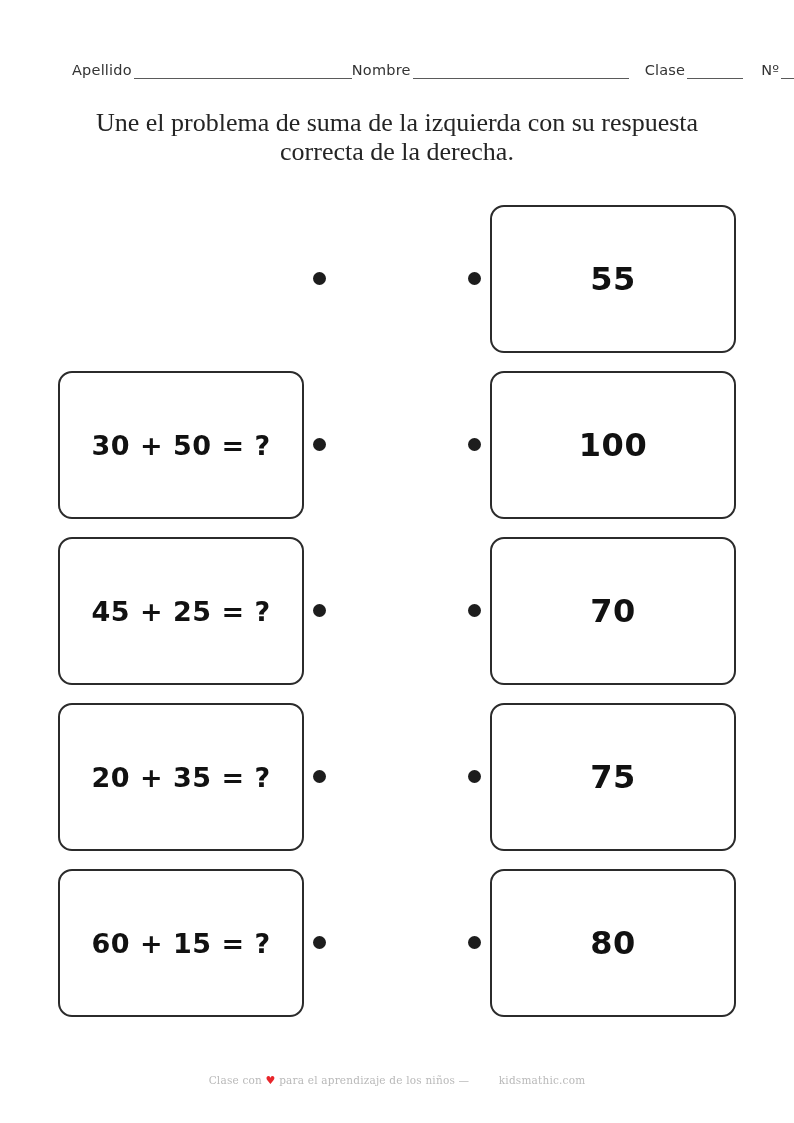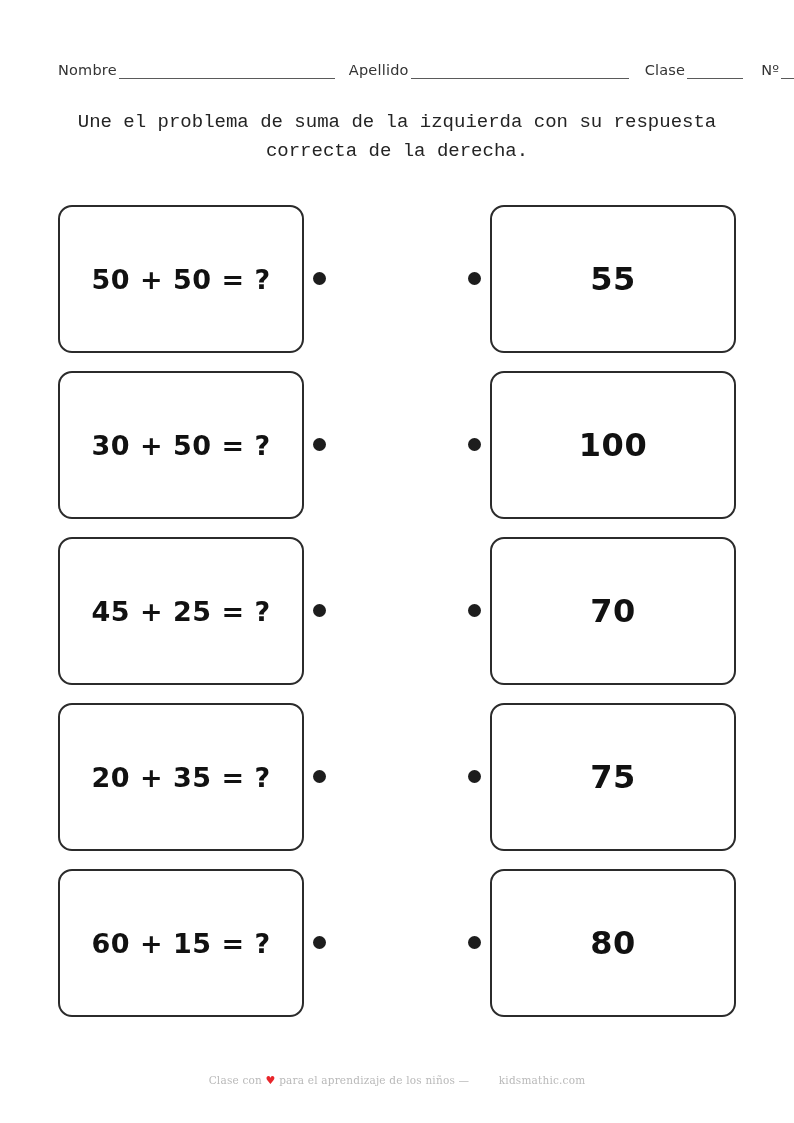--- a/index.html
+++ b/index.html
@@ -58,24 +58,24 @@
   .f-clase { margin-left: 16px; }
   .f-num { margin-left: 18px; }
 
   
   .instruction {
     position: absolute;
     left: 60px;
     top: 108px;
     width: 674px;
     text-align: center;
-    font-size: 19px;
+    font-size: 26px;
     line-height: 29px;
     color: #242424;
-    font-family: Liberation Mono, monospace;
+    font-family: Liberation Serif, serif;
   }
 
   
   .rows {
     position: absolute;
     left: 0;
     top: 196px;
     width: 794px;
   }
   .row {
@@ -149,46 +149,43 @@
   .footer .site {
     margin-left: 26px;
   }
 </style>
 </head>
 <body>
 
 <div class="page">
 
   <div class="header">
+    <div class="field f-apellido">
+      <span class="flabel">Apellido</span>
+      <span class="rule"></span>
+    </div>
     <div class="field f-nombre">
       <span class="flabel">Nombre</span>
       <span class="rule"></span>
     </div>
-    <div class="field f-apellido">
-      <span class="flabel">Apellido</span>
-      <span class="rule"></span>
-    </div>
     <div class="field f-clase">
       <span class="flabel">Clase</span>
       <span class="rule"></span>
     </div>
     <div class="field f-num">
       <span class="flabel">Nº</span>
       <span class="rule"></span>
     </div>
   </div>
 
   <div class="instruction">Une el problema de suma de la izquierda con su respuesta correcta de la derecha.</div>
 
   <div class="rows">
 
     <div class="row">
-      <div class="card problem left-wrap">
-        <span class="txt">50 + 50 = ?</span>
-      </div>
       <span class="dot dot-left"></span>
       <span class="dot dot-right"></span>
       <div class="card answer right-wrap">
         <span class="txt">55</span>
       </div>
     </div>
 
     <div class="row">
       <div class="card problem left-wrap">
         <span class="txt">30 + 50 = ?</span>

